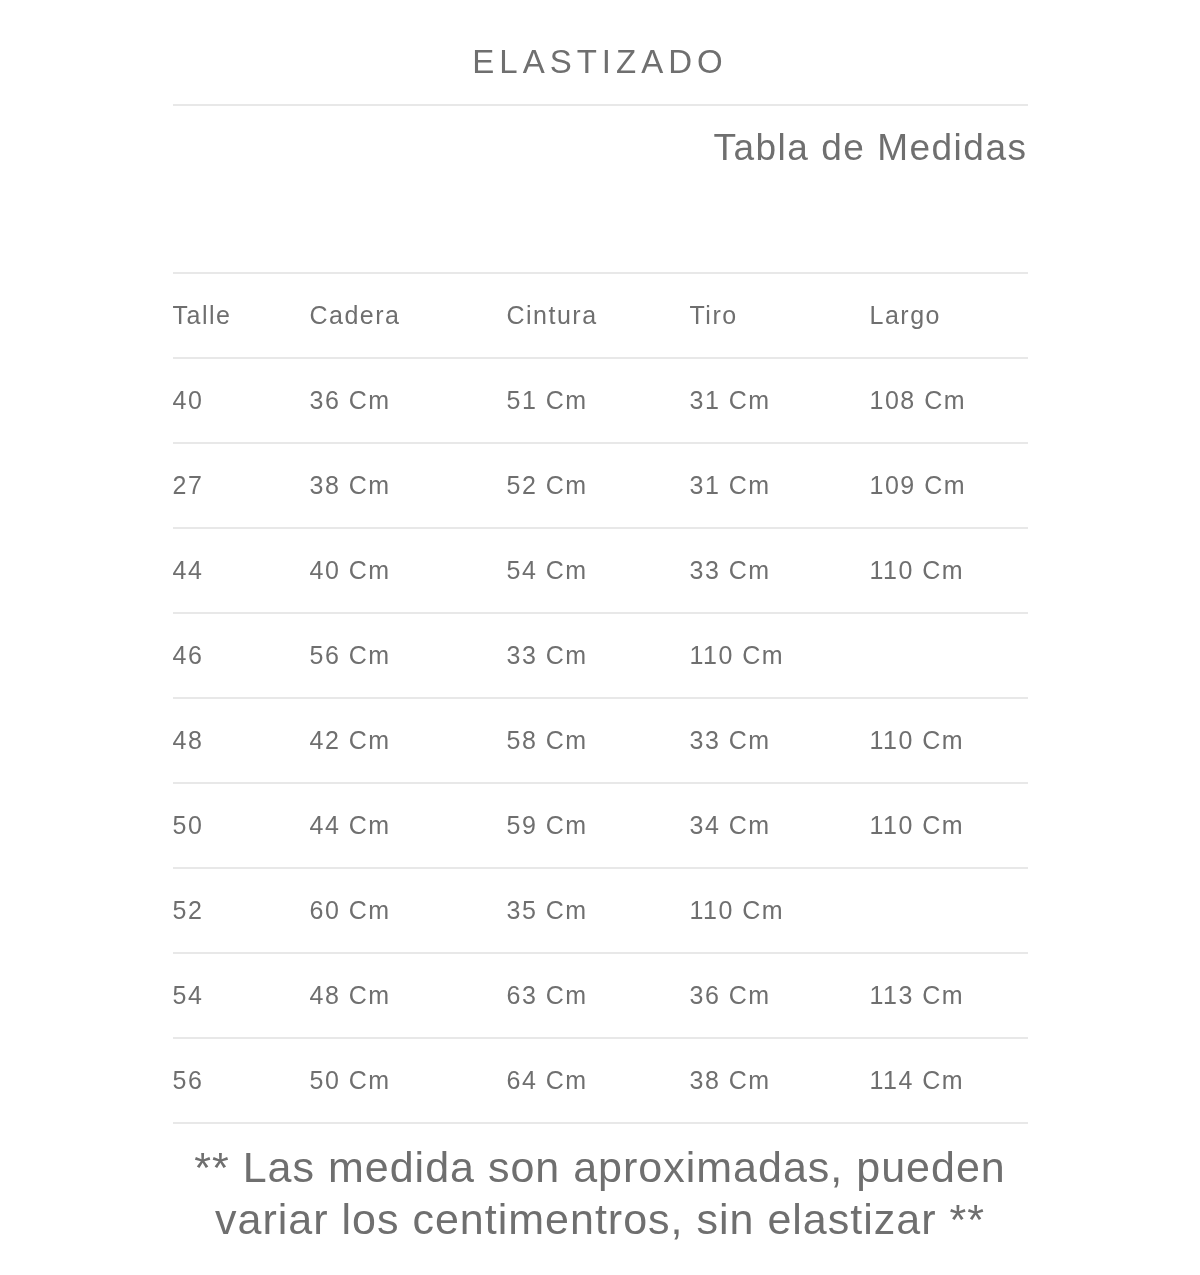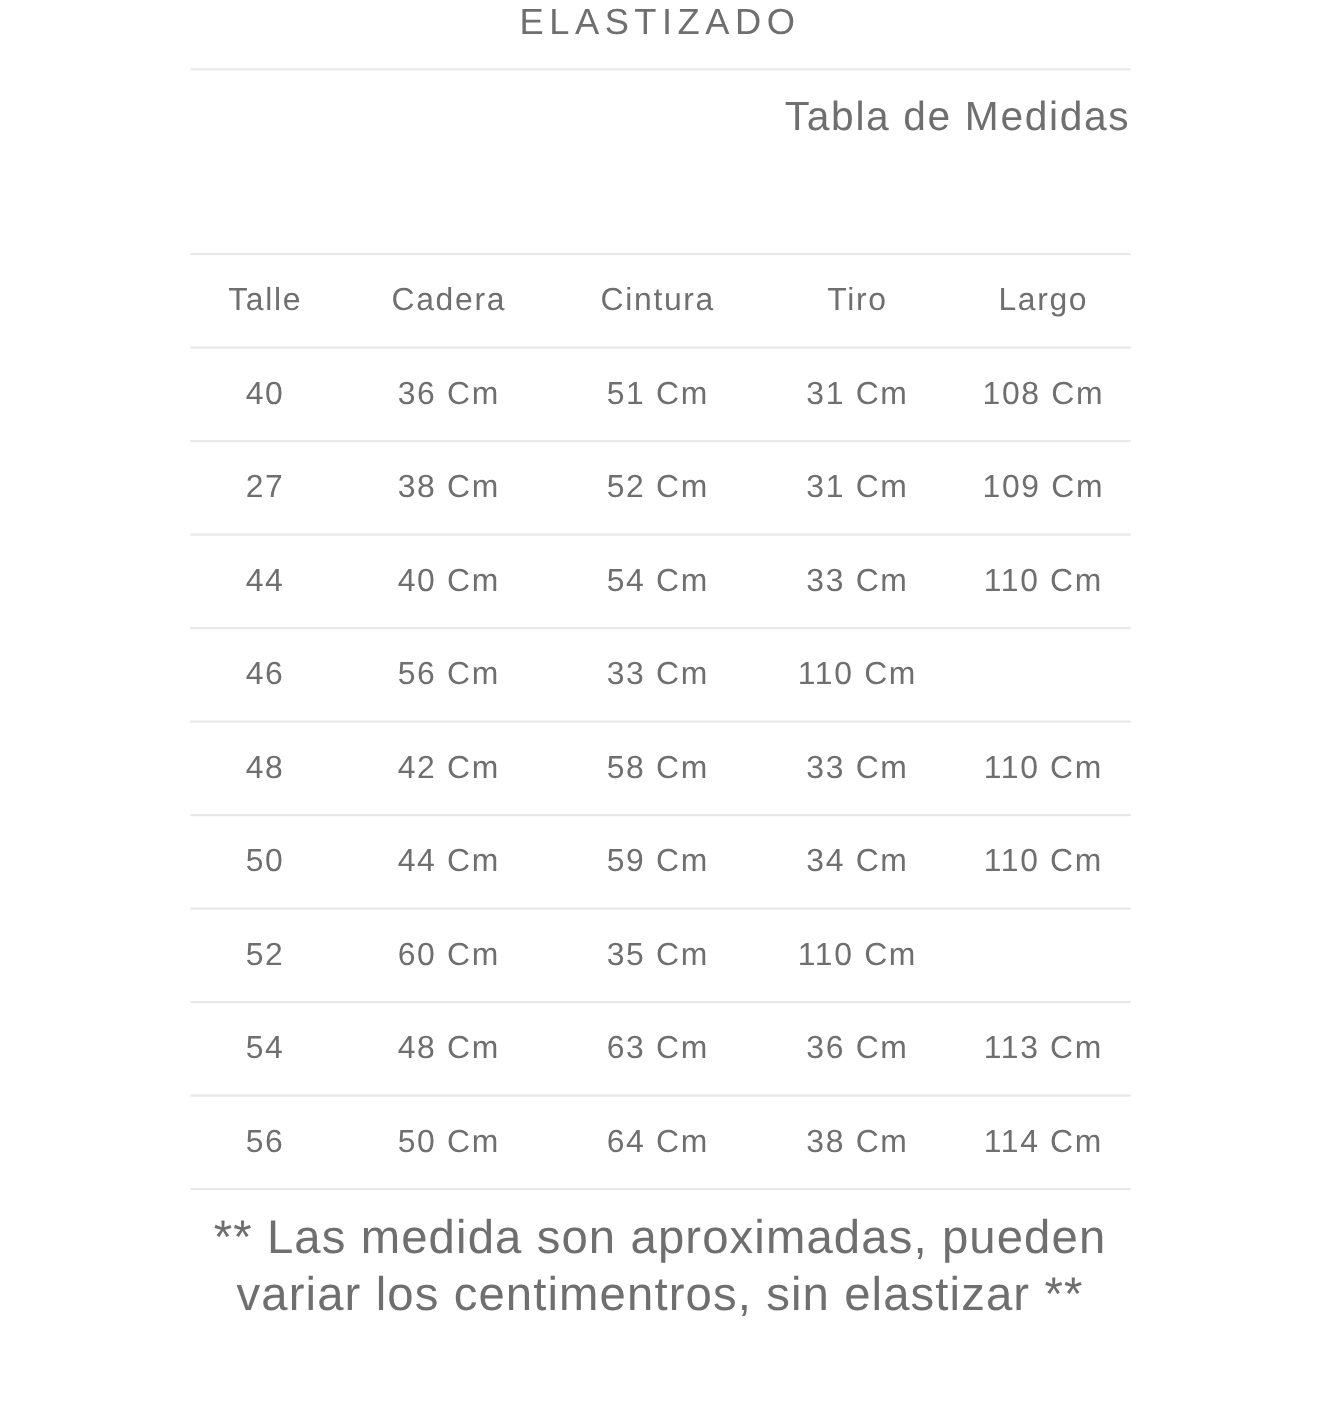--- a/index.html
+++ b/index.html
@@ -16,20 +16,21 @@
     overflow: hidden;
   }
   .container {
     width: 855px;
     margin: 0 auto;
   }
   .title {
     text-align: center;
     font-size: 33px;
     letter-spacing: 5px;
+    padding-top: 42px;
     line-height: 40px;
     font-weight: 400;
   }
   .divider {
     border: none;
     border-top: 2px solid #e8e8e8;
     margin: 22px 0 0 0;
     height: 0;
   }
   .subtitle {
@@ -45,24 +46,23 @@
     border-bottom: 2px solid #e8e8e8;
   }
   .trow {
     display: grid;
     grid-template-columns: 137px 197px 183px 180px 158px;
     height: 85px;
     align-items: center;
     border-top: 2px solid #e8e8e8;
   }
   .cell {
-    font-size: 29px;
+    font-size: 25px;
     letter-spacing: 1.5px;
     white-space: nowrap;
-    text-align: center;
   }
   .footnote {
     text-align: center;
     font-size: 43px;
     letter-spacing: 1px;
     line-height: 52px;
     margin-top: 17px;
   }
 </style>
 </head>

